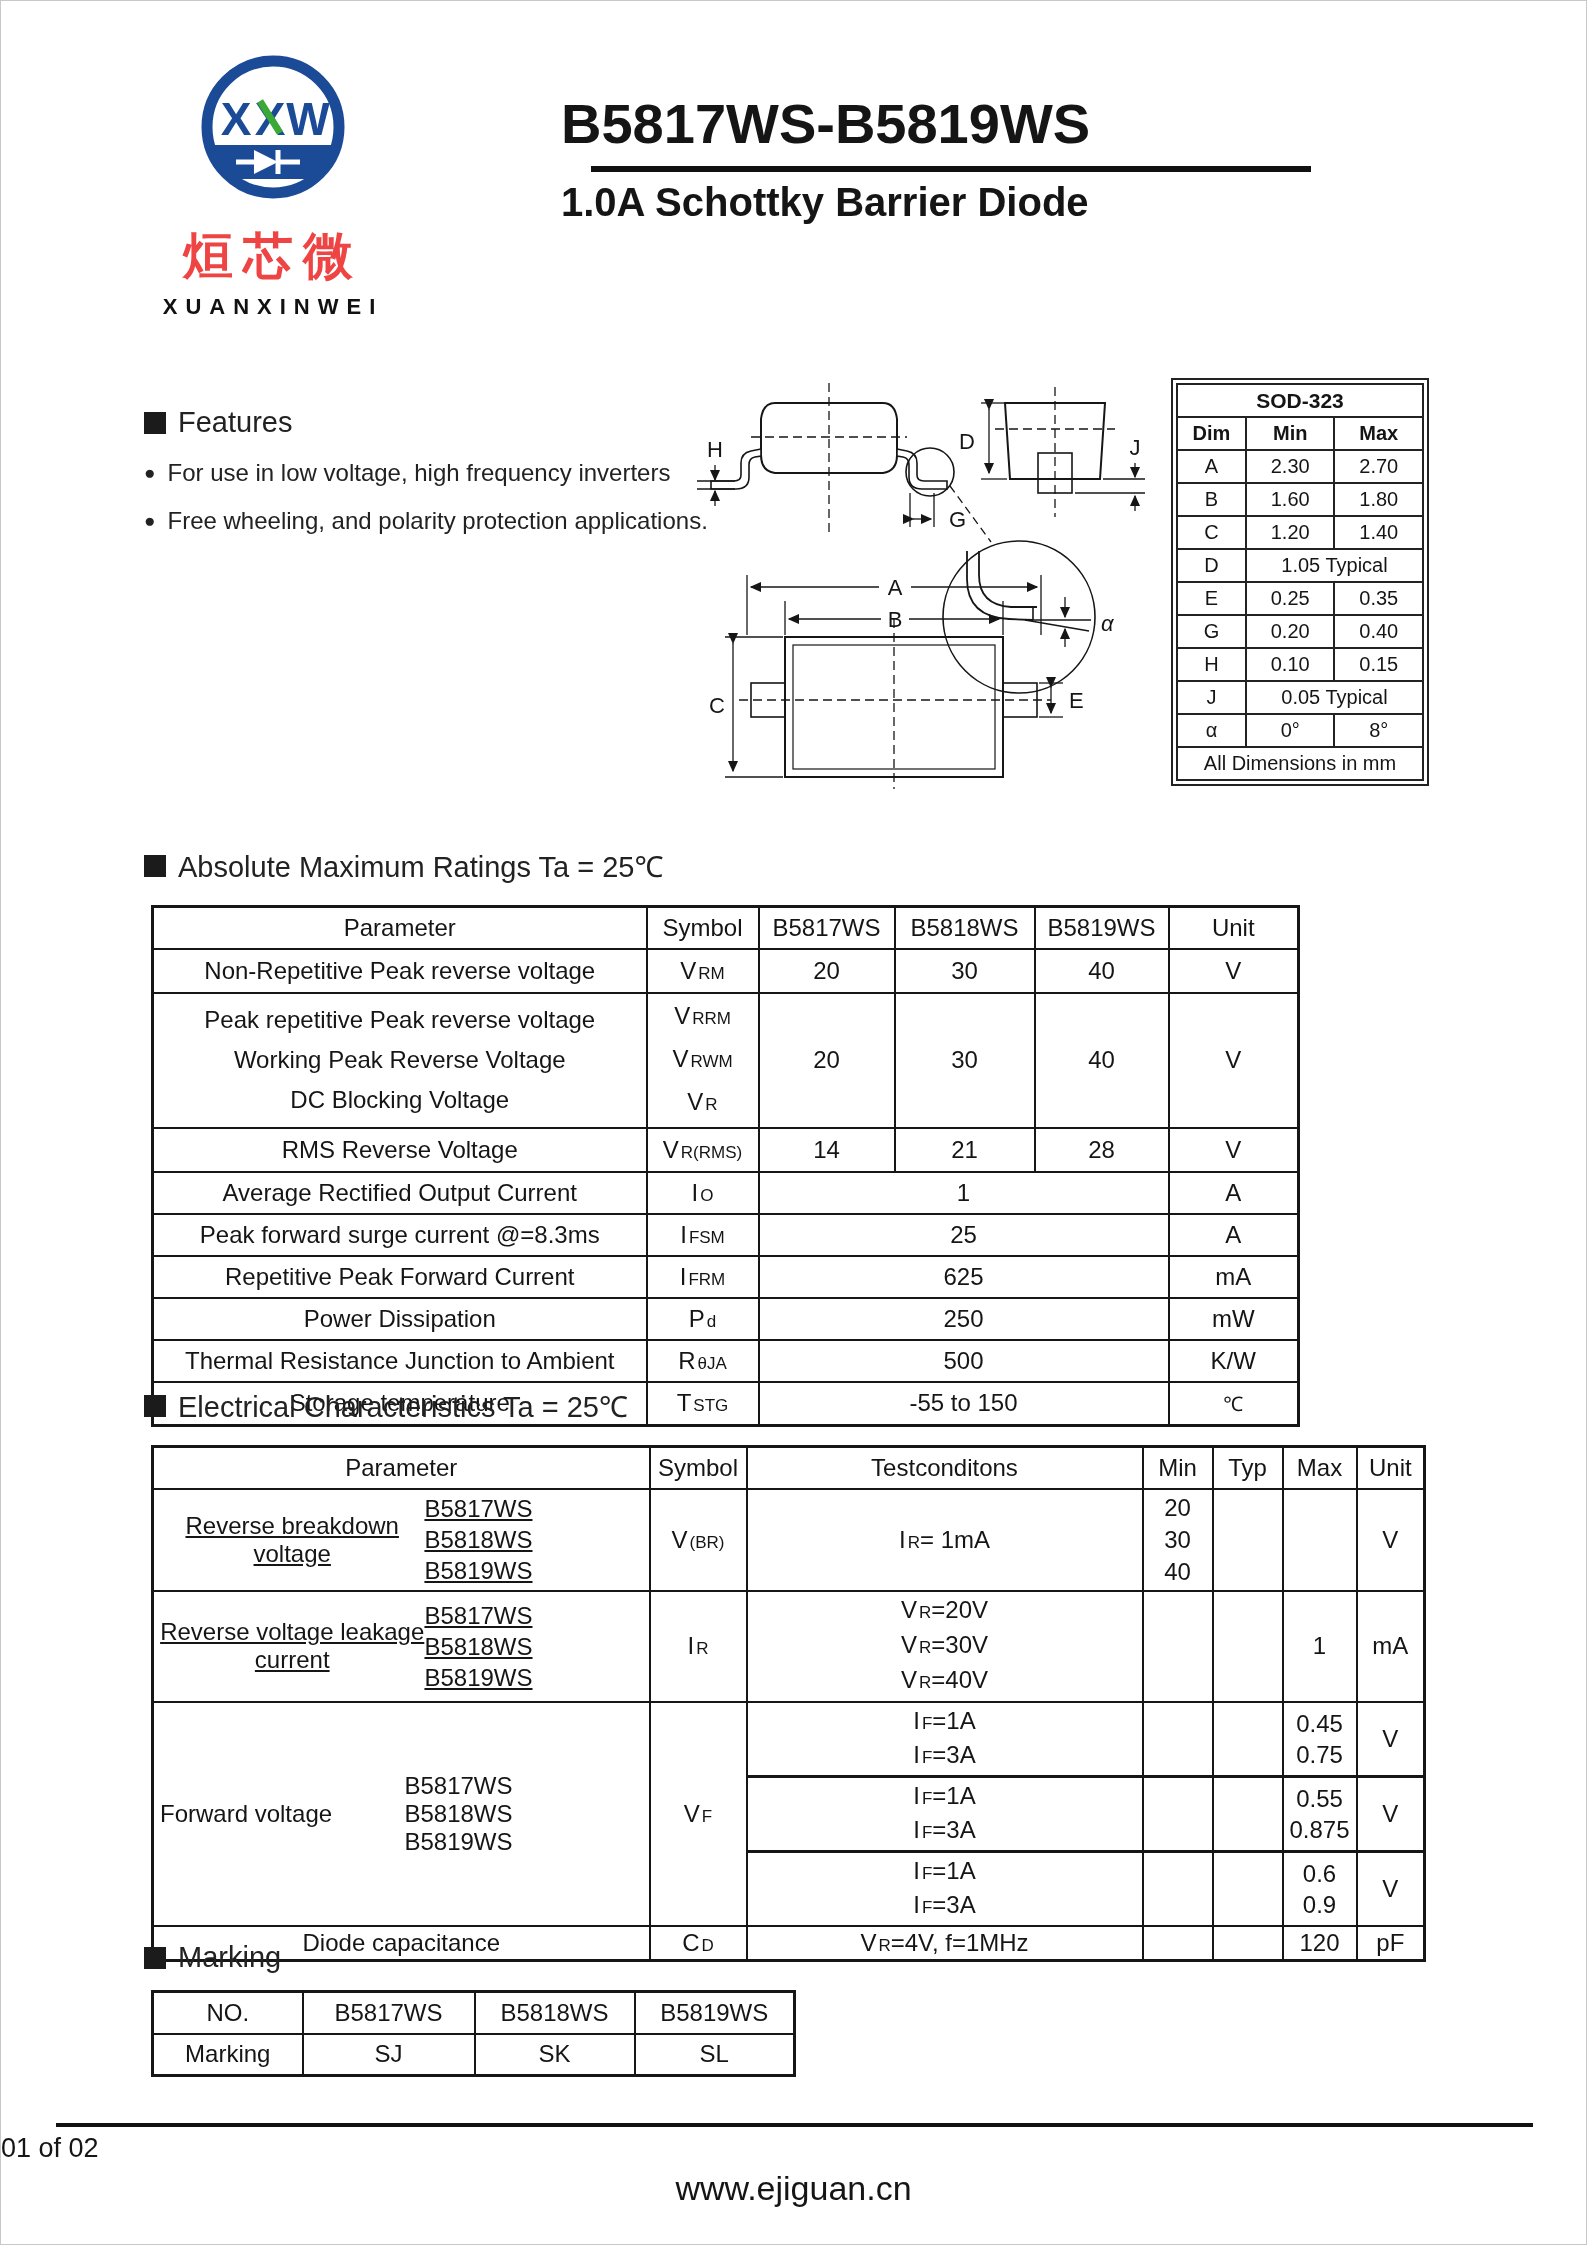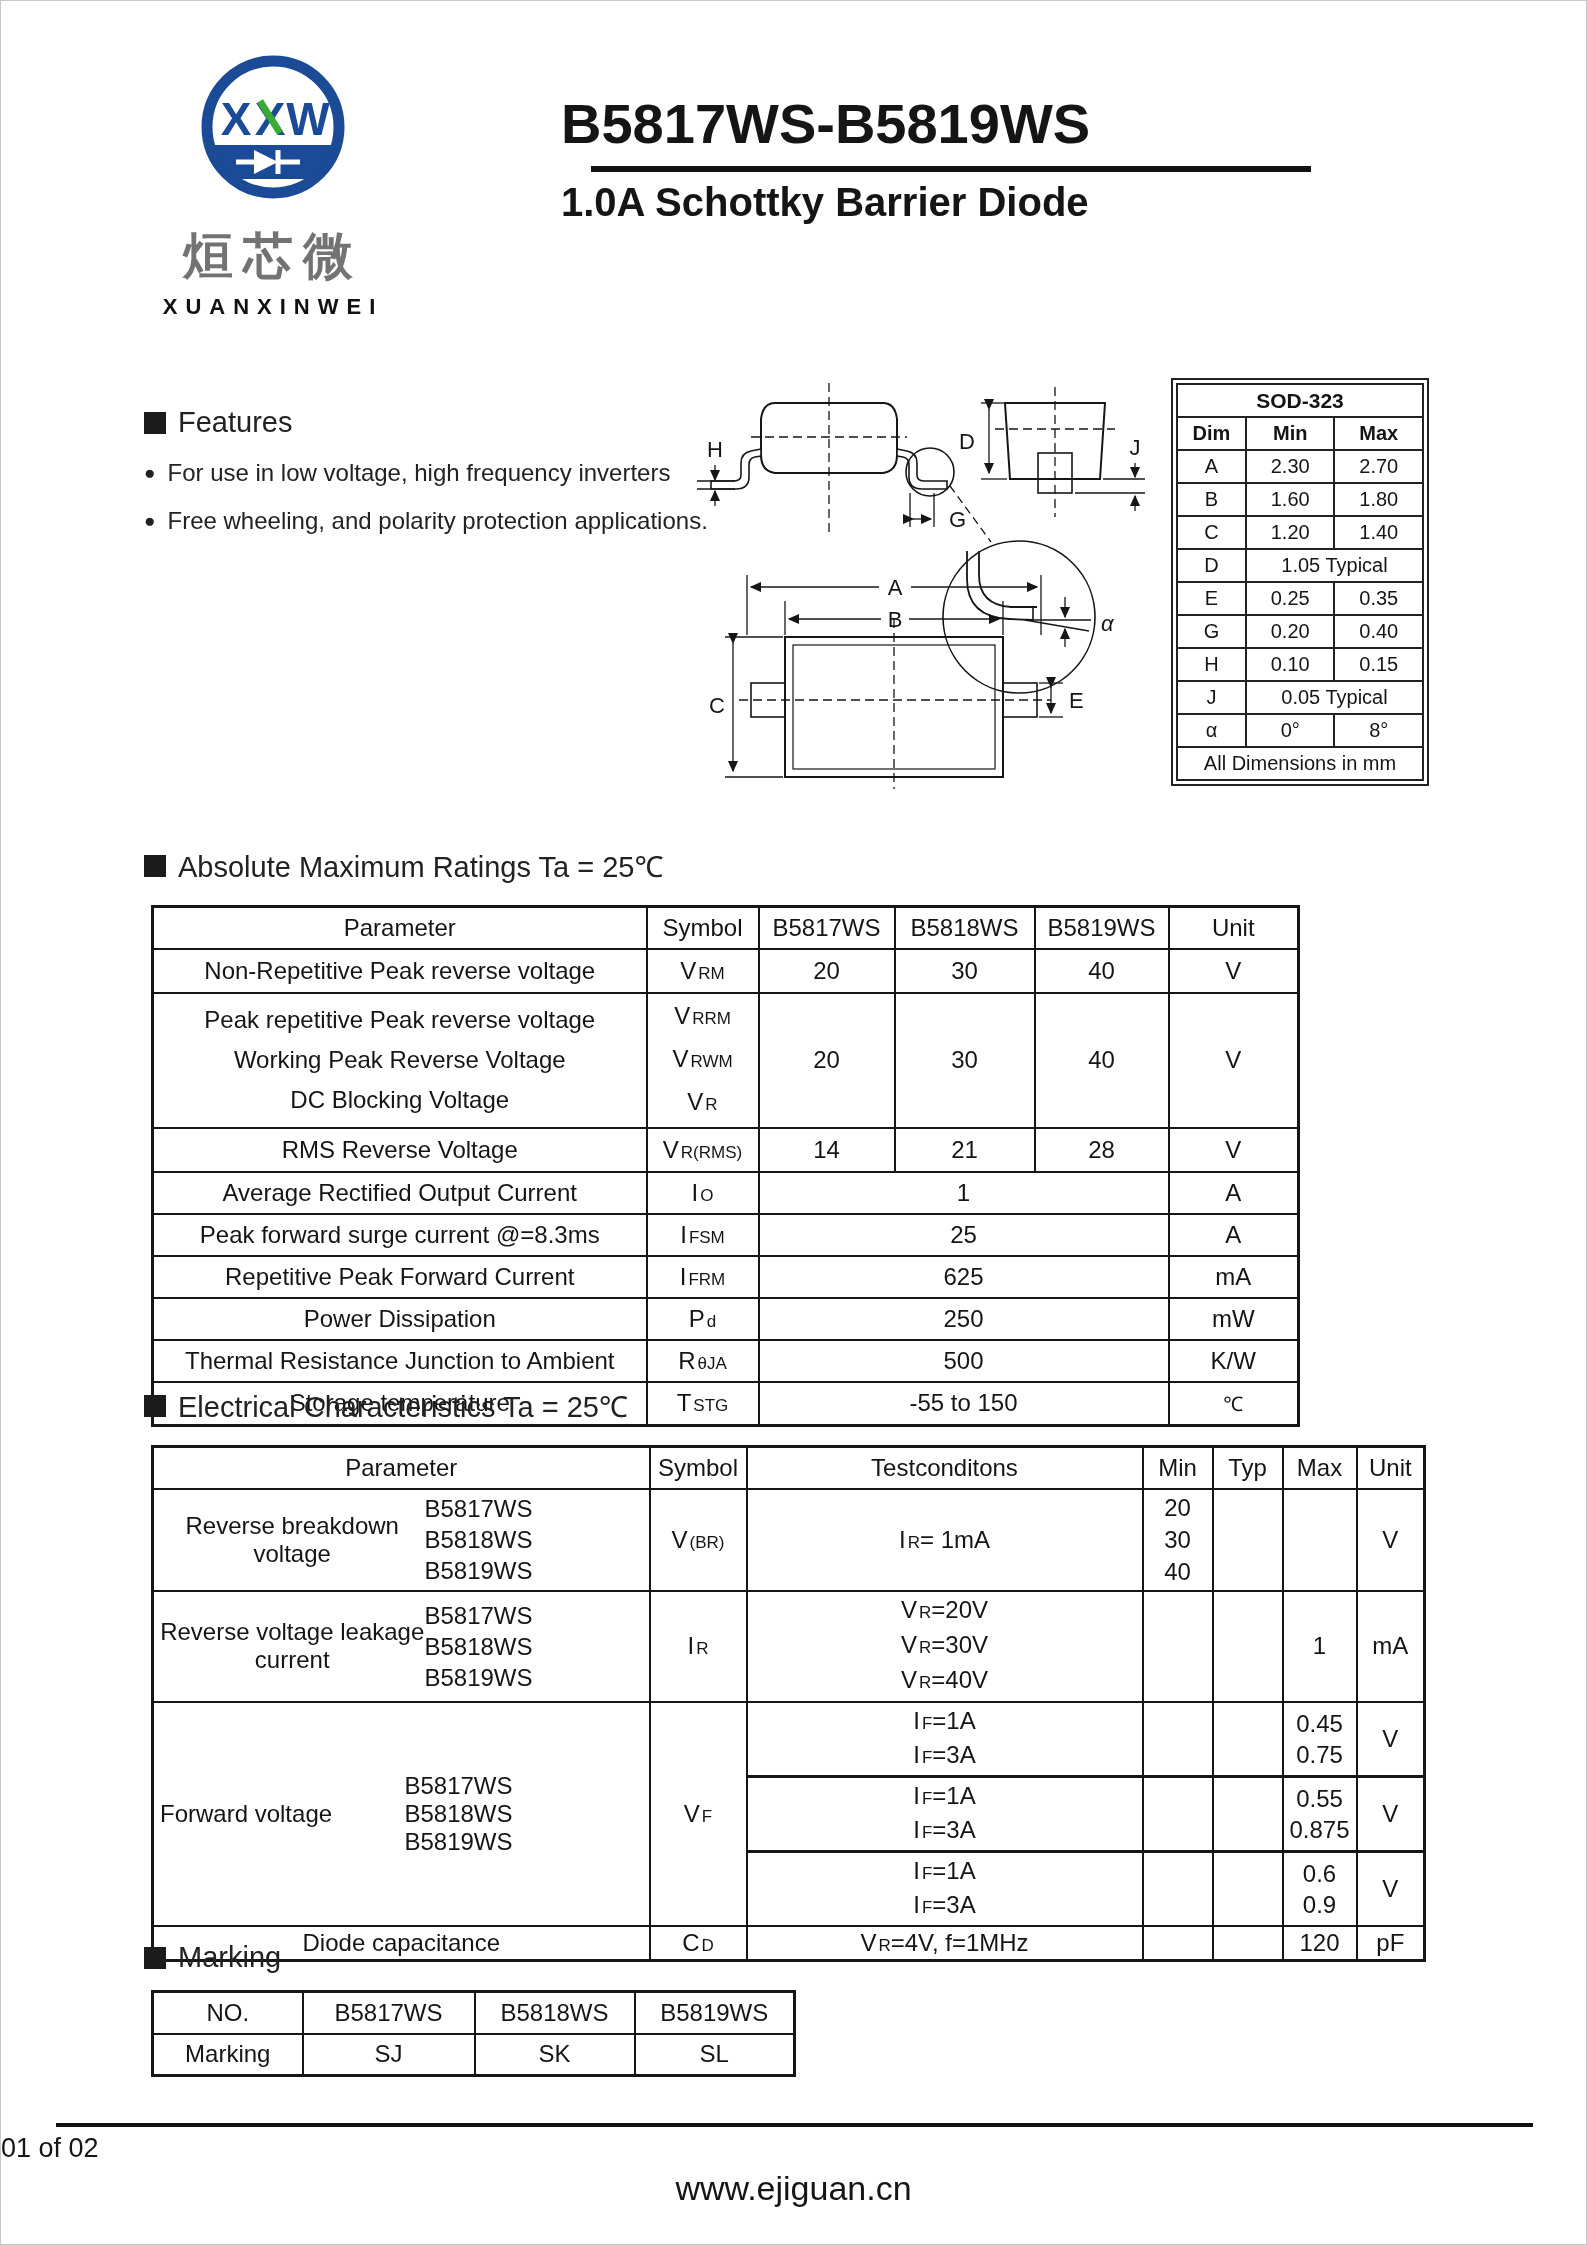--- a/index.html
+++ b/index.html
@@ -5,21 +5,21 @@
   * { margin:0; padding:0; box-sizing:border-box; }
   html,body { background:#9a9a9a; }
   .page {
     position:relative; width:1587px; height:2245px; background:#ffffff;
     margin:0 auto; font-family:"Liberation Sans", sans-serif; color:#151515;
     overflow:hidden; border:1px solid #c8c8c8;
   }
 
   
   .logo-block { position:absolute; left:112px; top:48px; width:320px; text-align:center; }
-  .logo-cn { font-size:50px; font-weight:bold; letter-spacing:10px; color:#737373; margin-top:2px; }
+  .logo-cn { font-size:50px; font-weight:bold; letter-spacing:10px; color:#ef4444; margin-top:2px; }
   .logo-en { font-size:22px; letter-spacing:8px; color:#111; margin-top:4px; font-weight:bold; }
 
   .title-block { position:absolute; left:560px; top:90px; width:780px; }
   .doc-title { font-size:56px; font-weight:bold; letter-spacing:0px; }
   .title-rule { border:none; border-top:6px solid #111; margin:10px 30px 8px 30px; }
   .doc-subtitle { font-size:40px; font-weight:bold; }
 
   
   .sec-head { display:flex; align-items:center; gap:12px; font-size:29px; color:#222; }
   .sq { width:22px; height:22px; background:#1b1b1b; flex:0 0 auto; }
@@ -50,21 +50,21 @@
   table.dt { border:3px solid #161616; }
   td.pl { text-align:left; padding-left:16px; }
   .sb { font-size:17px; margin-left:2px; }
   .stack div { line-height:40px; }
   .stack3 div { line-height:32px; }
 
   
   td.cond { text-align:left; padding-left:8px; }
   .models { text-align:left; }
   .models div { line-height:31px; }
-  .pcell { display:flex; justify-content:space-between; align-items:center; height:100%; }
+  .pcell { display:flex; justify-content:space-between; align-items:center; height:100%;text-decoration:underline; }
   .pcell .models { margin-right:110px; }
   .fvcell { position:relative; height:100%; }
   .fvlabel { position:absolute; left:0; top:50%; transform:translateY(-50%); }
   .fvmodels { display:flex; flex-direction:column; justify-content:space-around; align-items:flex-end; height:100%; padding-right:130px; }
   tr.grp td { border-top:3px solid #161616; }
   .two div { line-height:31px; }
 
   
   .foot-rule { position:absolute; left:55px; top:2122px; width:1477px; border:none; border-top:4px solid #111; }
   .page-num { position:absolute; left:0; top:2132px; width:100%; text-align:left; font-size:27px; }

